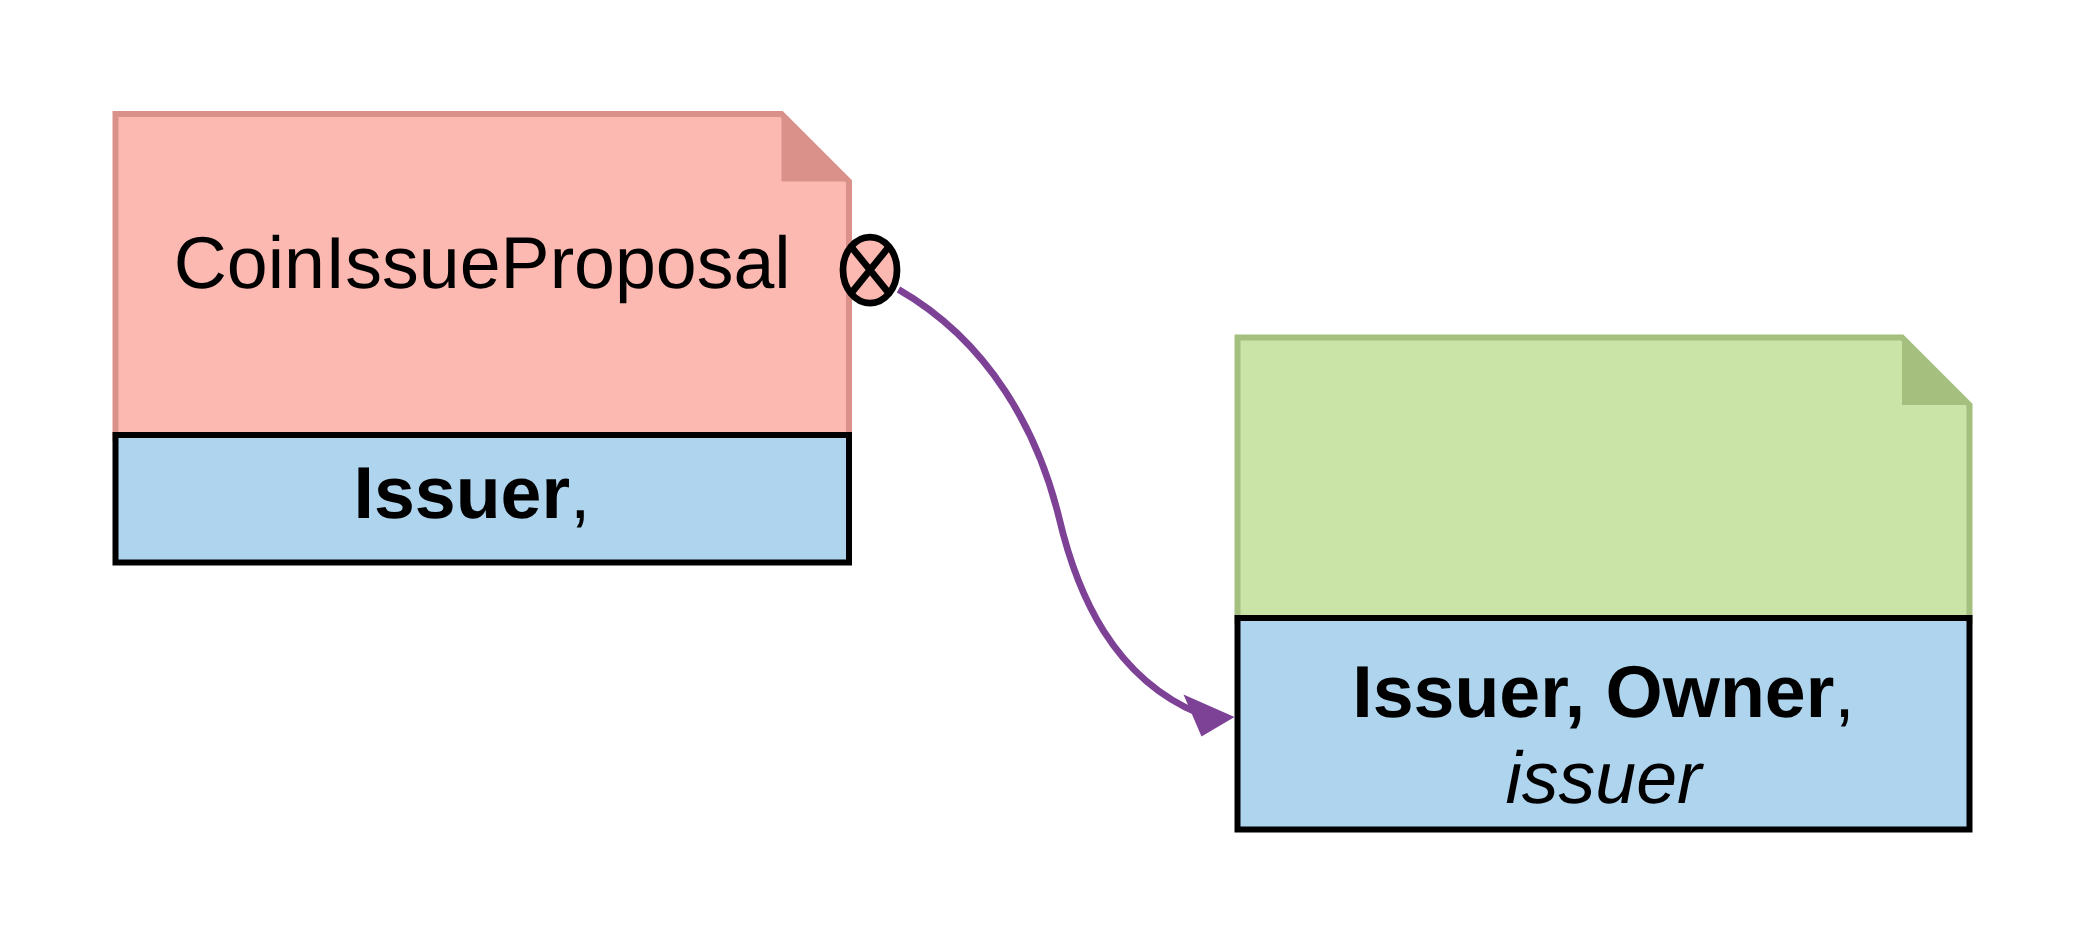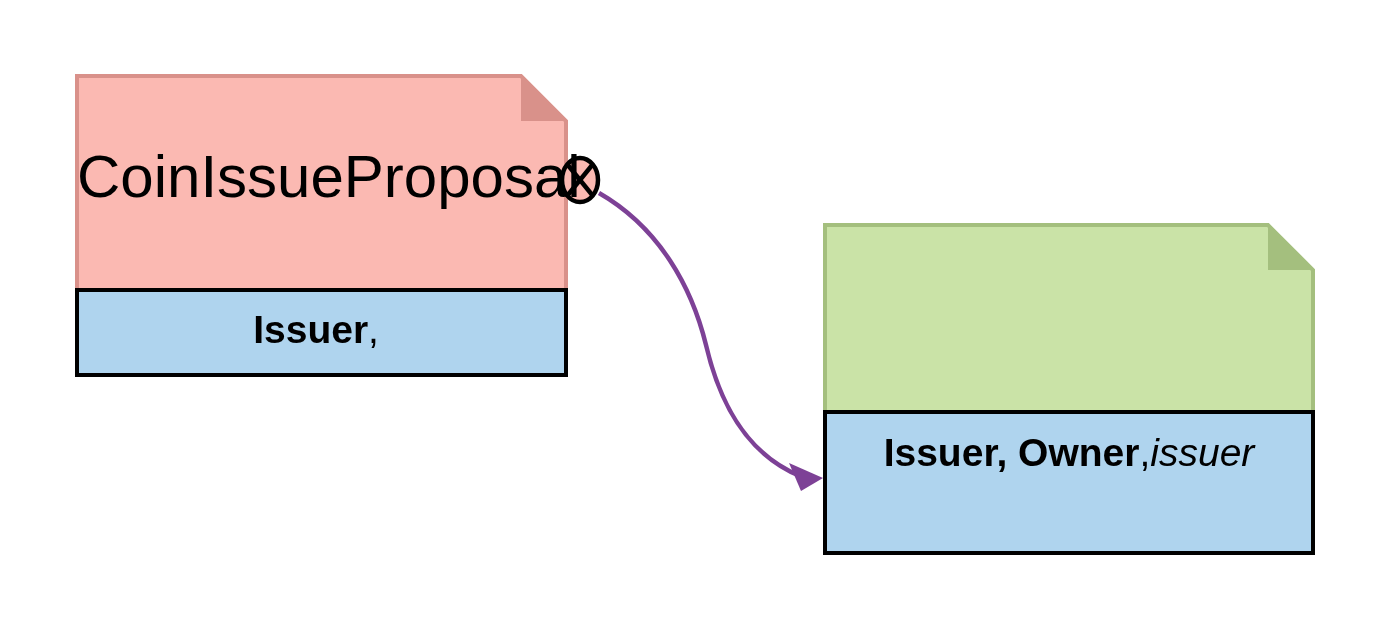--- a/index.html
+++ b/index.html
@@ -10,40 +10,40 @@
     background: #ffffff;
     overflow: hidden;
     font-family: "Liberation Sans", sans-serif;
     color: #000;
   }
   #shapes { position: absolute; left: 0; top: 0; }
   .note-title {
     position: absolute;
     height: 57px;
     line-height: 57px;
-    font-size: 60px;
+    font-size: 49px;
     text-align: center;
     white-space: nowrap;
   }
   #proposal-title { left: 77px; top: 148px; width: 489px; }
   #agreement-title { left: 825px; top: 295px; width: 488px; }
   .bar-label {
     position: absolute;
     display: flex;
     align-items: center;
     justify-content: center;
-    font-size: 39px;
+    font-size: 49px;
     line-height: 57px;
     box-sizing: border-box;
     white-space: nowrap;
   }
   #proposal-signatories { left: 77px; top: 290px; width: 489px; height: 85px; padding-bottom: 6px; }
   #agreement-signatories {
-    left: 825px; top: 388px; width: 488px; height: 141px;
-    flex-direction: row; padding-bottom: 12px;
+    left: 825px; top: 426px; width: 488px; height: 141px;
+    flex-direction: column; padding-bottom: 12px;
   }
   .sig-row { display: flex; }
   .bold-part { font-weight: bold; }
   .italic-part { font-style: italic; }
   .sep-part { white-space: pre; }
 </style>
 </head>
 <body>
 
 <div id="canvas">

